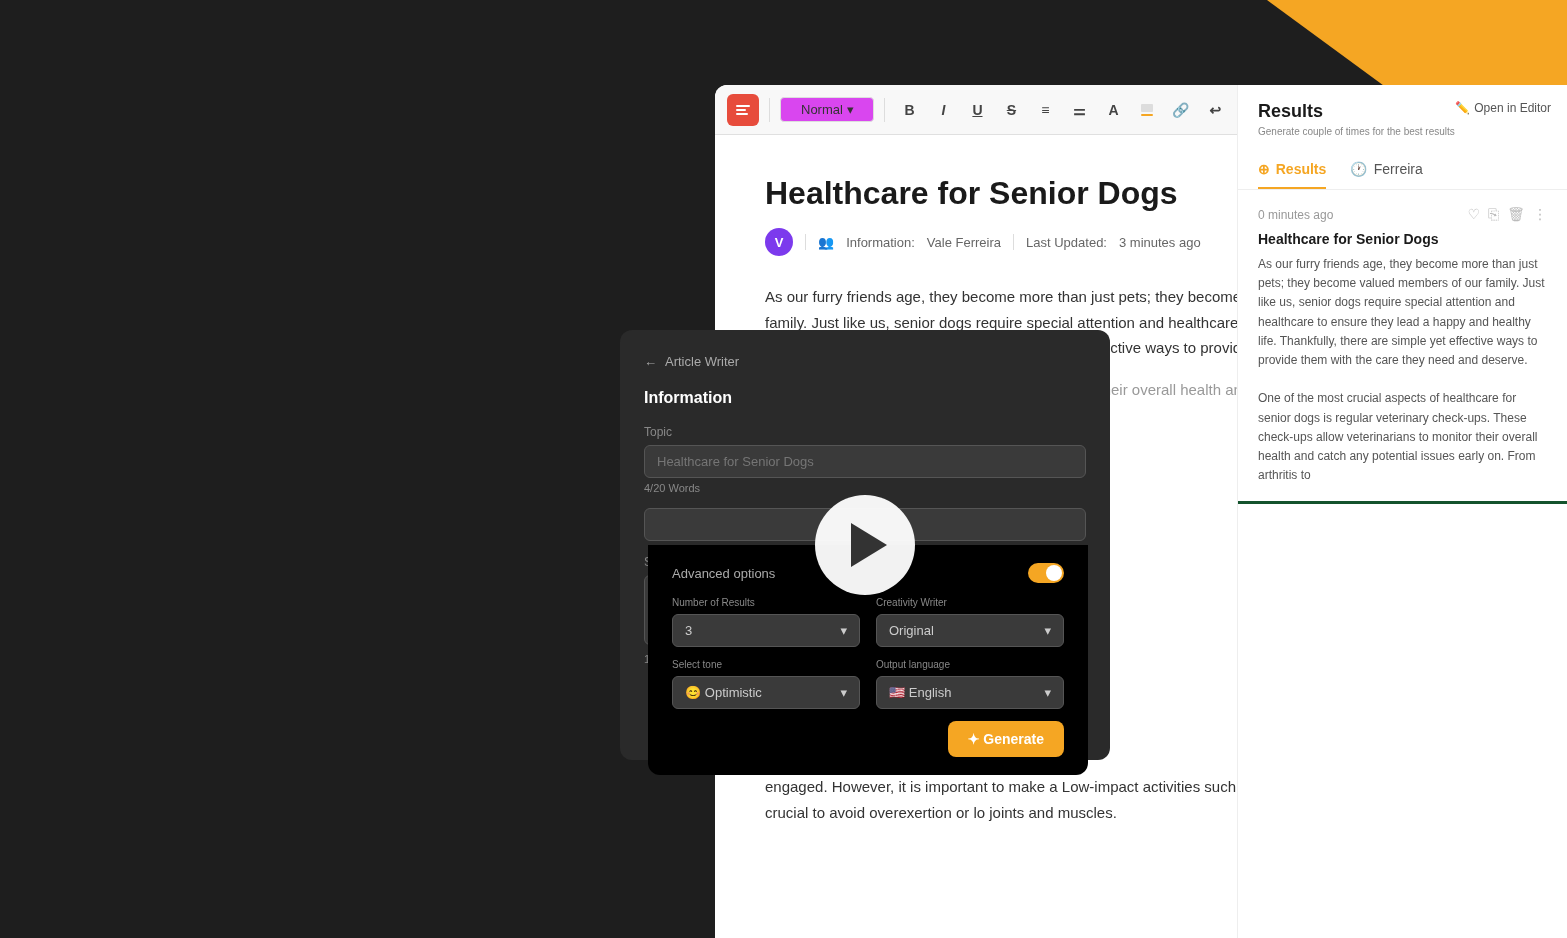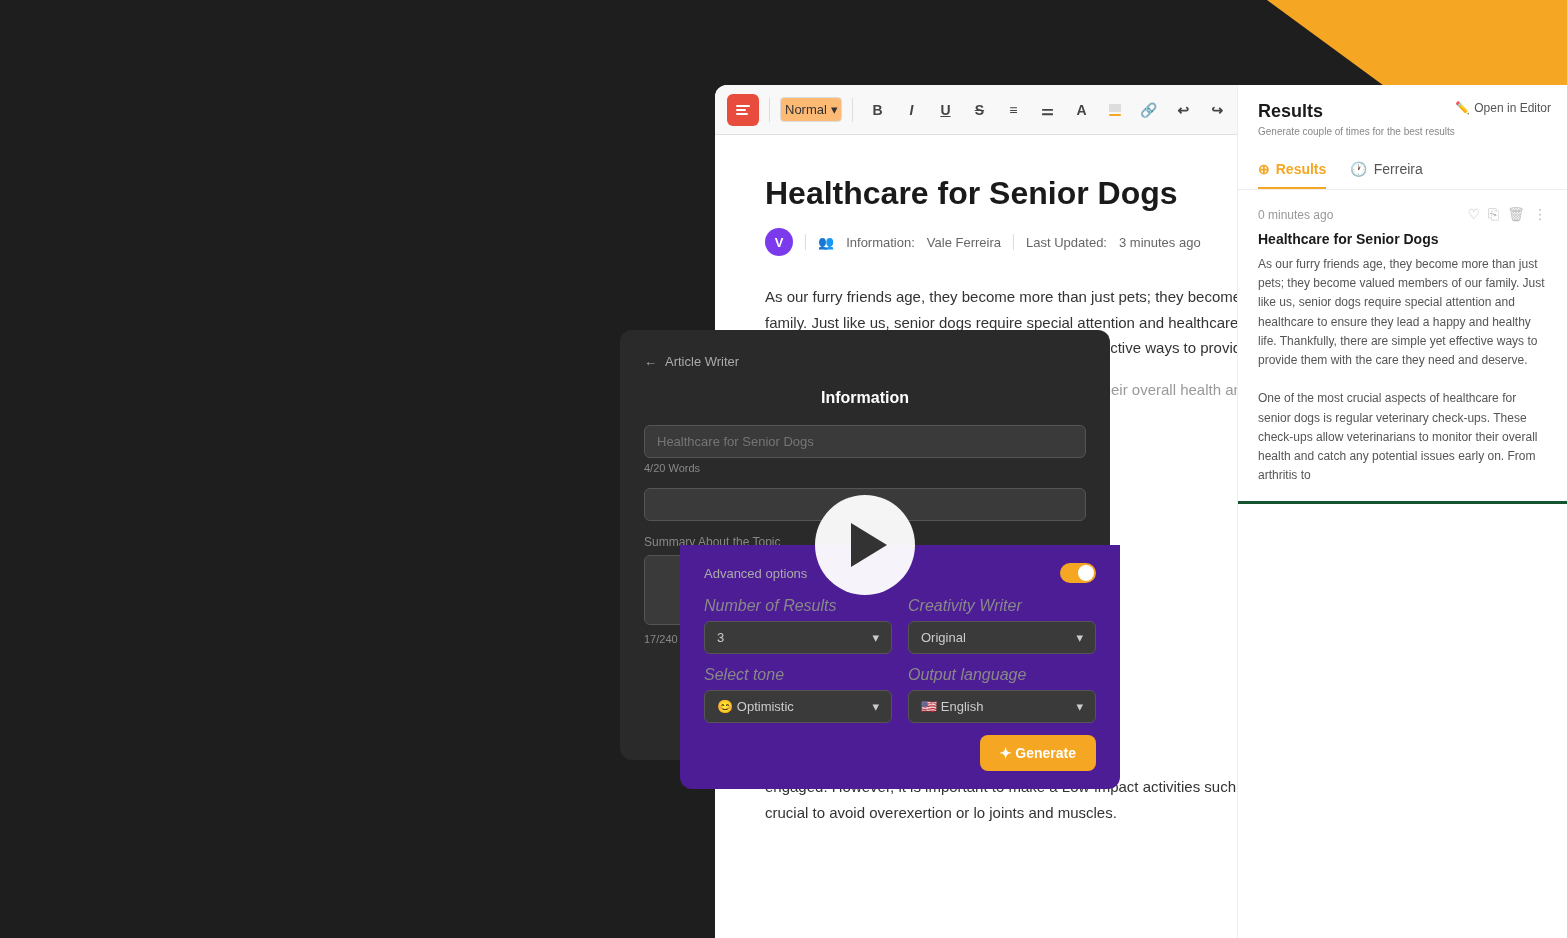--- a/index.html
+++ b/index.html
@@ -119,24 +119,24 @@
     .toolbar-divider {
       width: 1px;
       height: 24px;
       background: #ddd;
       margin: 0 4px;
     }
     .toolbar-select {
       display: flex;
       align-items: center;
       gap: 4px;
-      padding: 4px 4px;
+      padding: 4px 20px;
       border: 1px solid #ddd;
       border-radius: 4px;
-      background: #fdba74;
+      background: #d946ef;
       font-size: 13px;
       color: #333;
       cursor: pointer;
     }
     .toolbar-btn {
       width: 28px;
       height: 28px;
       display: flex;
       align-items: center;
       justify-content: center;
@@ -256,21 +256,20 @@
       gap: 8px;
       color: #aaa;
       font-size: 13px;
       margin-bottom: 20px;
     }
     .modal-title {
       color: #fff;
       font-size: 16px;
       font-weight: 700;
       margin-bottom: 18px;
-      text-align: center;
     }
     .modal-section {
       margin-bottom: 14px;
     }
     .modal-label {
       color: #888;
       font-size: 12px;
       margin-bottom: 6px;
     }
     .modal-input {
@@ -296,24 +295,24 @@
       padding: 8px 12px;
       color: #ccc;
       font-size: 13px;
       resize: none;
       height: 70px;
     }
 
     
     .advanced-section {
       position: absolute;
-      left: 680px;
+      left: 648px;
       top: 545px;
       width: 440px;
-      background: #4c1d95;
+      background: #000000;
       border-radius: 0 0 12px 12px;
       padding: 18px 24px;
       z-index: 10;
     }
     .advanced-header {
       display: flex;
       align-items: center;
       justify-content: space-between;
       margin-bottom: 14px;
     }
@@ -342,23 +341,22 @@
     .form-row {
       display: flex;
       gap: 16px;
       margin-bottom: 12px;
     }
     .form-col {
       flex: 1;
     }
     .form-col-label {
       color: #888;
-      font-size: 16px;
+      font-size: 10px;
       margin-bottom: 6px;
-      font-style: italic;
     }
     .form-select {
       width: 100%;
       background: #3a3a3a;
       border: 1px solid #555;
       border-radius: 6px;
       padding: 8px 12px;
       color: #ccc;
       font-size: 13px;
       display: flex;
@@ -575,20 +573,21 @@
 </div>
 
 <div class="ai-writer-modal">
   <div class="modal-back">
     <span>← </span>
     <span>Article Writer</span>
   </div>
   <div class="modal-title">Information</div>
 
   <div class="modal-section">
+    <div class="modal-label">Topic</div>
     <input class="modal-input" value="" style="display: block;" placeholder="Healthcare for Senior Dogs">
     <div class="modal-word-count">4/20 Words</div>
   </div>
 
   <div class="modal-section">
     <input class="modal-input" value="" style="display: block;">
   </div>
 
   <div class="modal-section">
     <div class="modal-label">Summary About the Topic</div>

